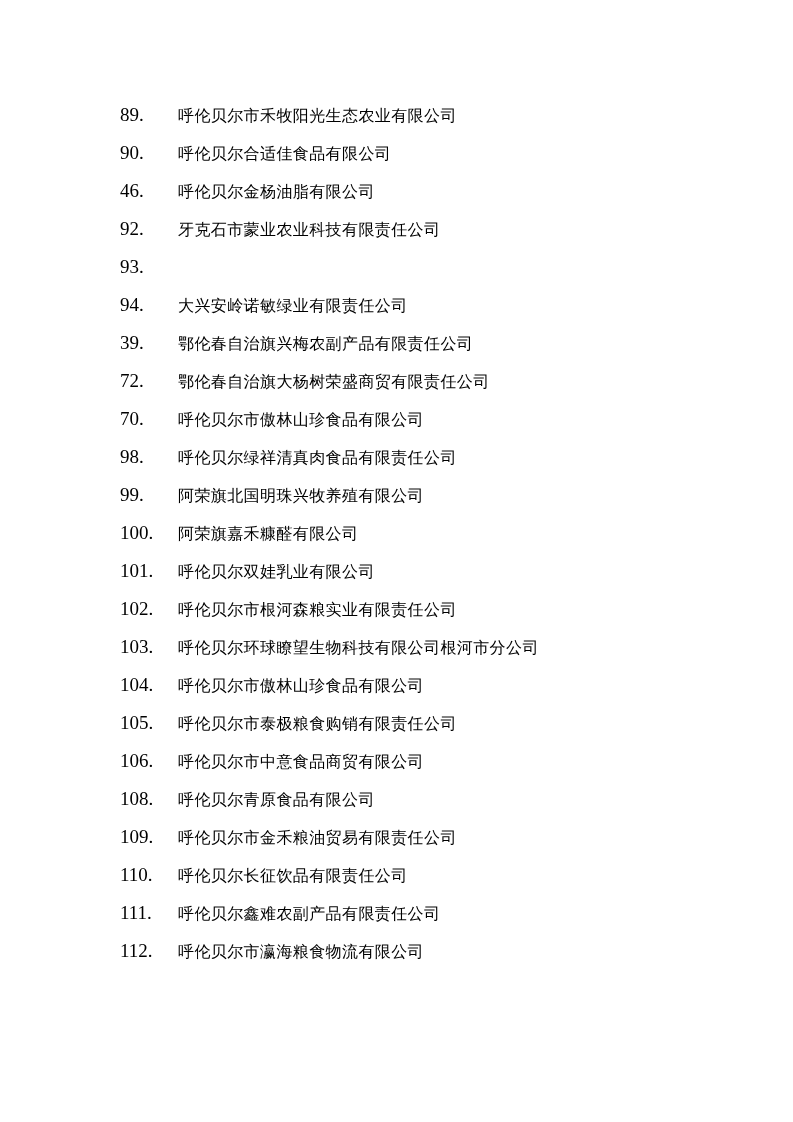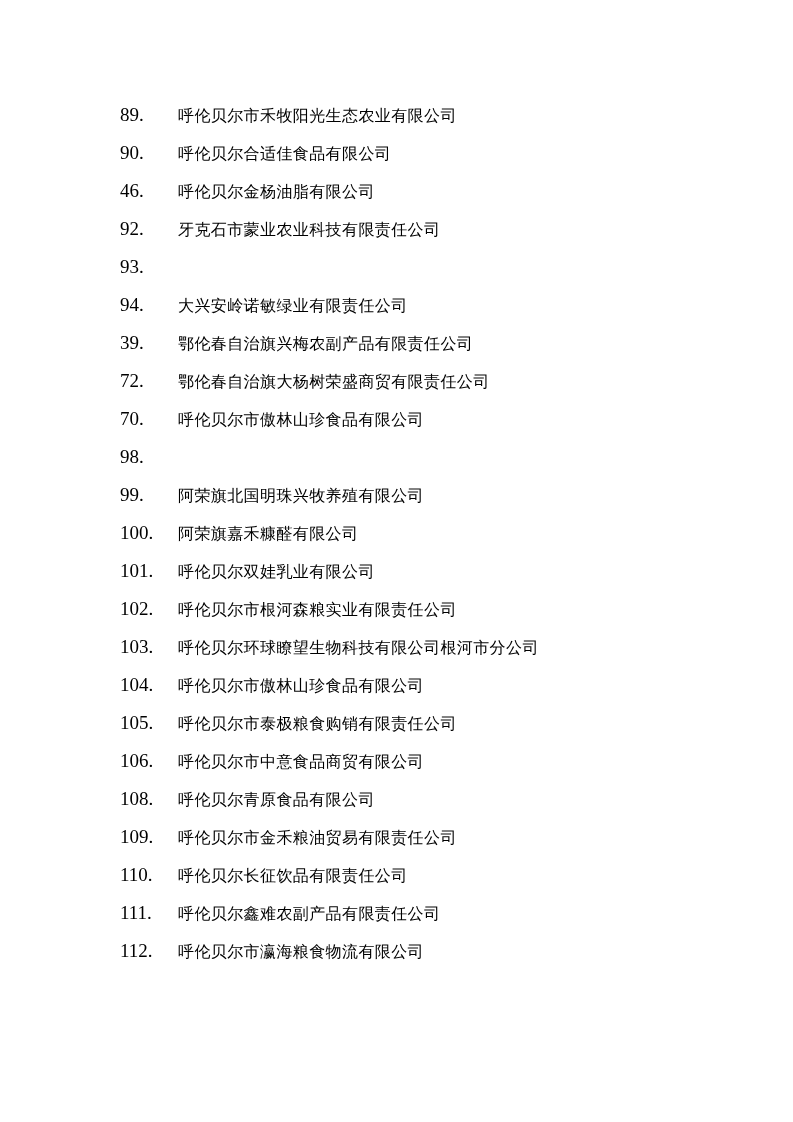--- a/index.html
+++ b/index.html
@@ -82,20 +82,21 @@
       <li class="doc-item">
         <span class="item-num">72.</span>
         <span class="item-text">鄂伦春自治旗大杨树荣盛商贸有限责任公司</span>
       </li>
       <li class="doc-item">
         <span class="item-num">70.</span>
         <span class="item-text">呼伦贝尔市傲林山珍食品有限公司</span>
       </li>
       <li class="doc-item">
         <span class="item-num">98.</span>
+        <span class="item-text">呼伦贝尔绿祥清真肉食品有限责任公司</span>
       </li>
       <li class="doc-item">
         <span class="item-num">99.</span>
         <span class="item-text">阿荣旗北国明珠兴牧养殖有限公司</span>
       </li>
       <li class="doc-item">
         <span class="item-num">100.</span>
         <span class="item-text">阿荣旗嘉禾糠醛有限公司</span>
       </li>
       <li class="doc-item">

